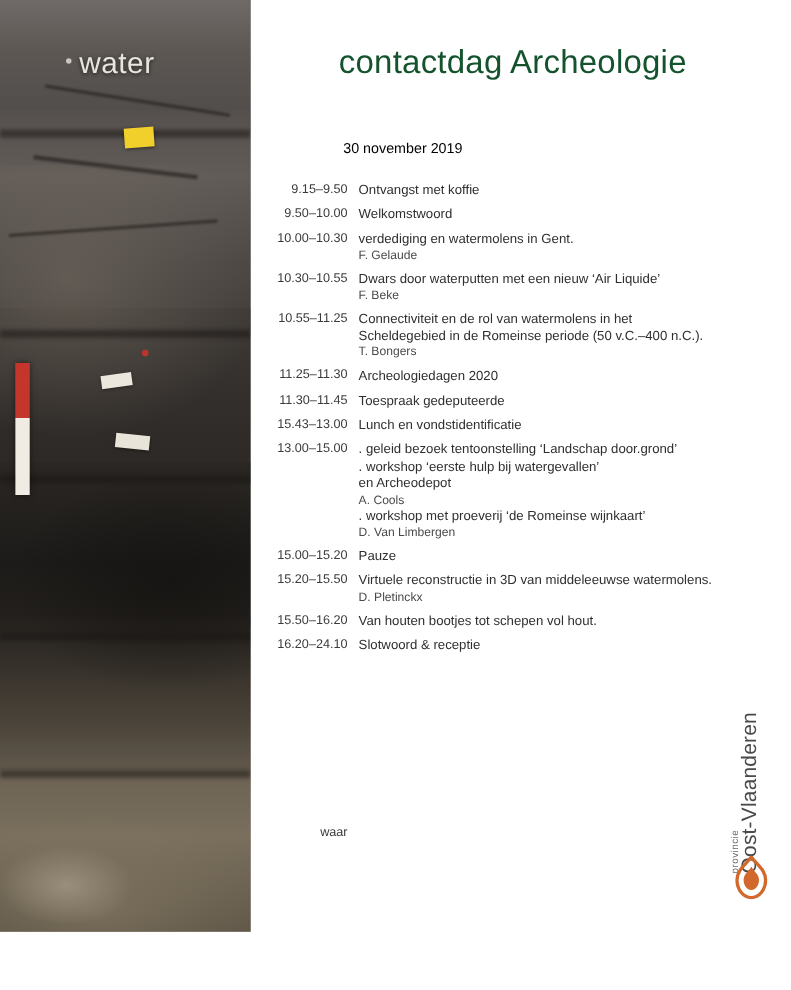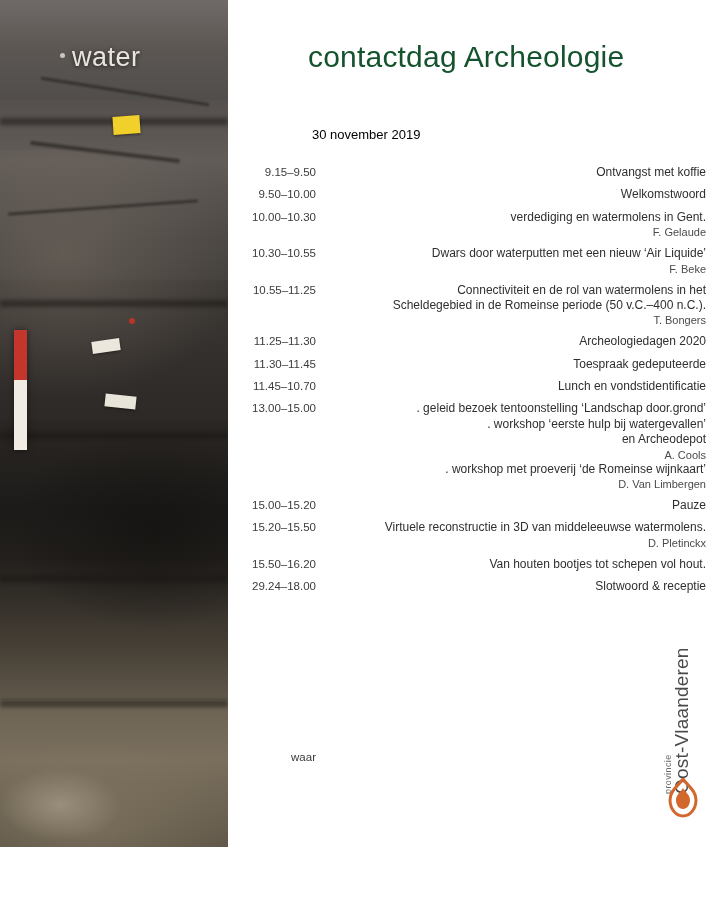--- a/index.html
+++ b/index.html
@@ -178,21 +178,20 @@
     font-size: 11.5px;
     color: #3b3b3b;
     line-height: 1.28;
     white-space: nowrap;
   }
   .desc {
     flex: 1 1 auto;
     font-size: 12px;
     color: #2f2f2f;
     line-height: 1.28;
-    text-align: right;
   }
   .desc .line { display: block; }
   .desc .speaker {
     display: block;
     font-size: 11px;
     color: #4a4a4a;
   }
   .desc .bullet {
     display: block;
   }
@@ -363,21 +362,21 @@
       </div>
 
       <div class="row">
         <div class="time">11.30–11.45</div>
         <div class="desc">
           <span class="line">Toespraak gedeputeerde</span>
         </div>
       </div>
 
       <div class="row">
-        <div class="time">11.45–10.70</div>
+        <div class="time">15.43–13.00</div>
         <div class="desc">
           <span class="line">Lunch en vondstidentificatie</span>
         </div>
       </div>
 
       <div class="row">
         <div class="time">13.00–15.00</div>
         <div class="desc">
           <span class="bullet">. geleid bezoek tentoonstelling ‘Landschap door.grond’</span>
           <span class="bullet">. workshop ‘eerste hulp bij watergevallen’</span>
@@ -404,21 +403,21 @@
       </div>
 
       <div class="row">
         <div class="time">15.50–16.20</div>
         <div class="desc">
           <span class="line">Van houten bootjes tot schepen vol hout.</span>
         </div>
       </div>
 
       <div class="row">
-        <div class="time">29.24–18.00</div>
+        <div class="time">16.20–24.10</div>
         <div class="desc">
           <span class="line">Slotwoord &amp; receptie</span>
         </div>
       </div>
 
     </div>
 
     <div class="location">
       <div class="loc-label">waar</div>
     </div>

